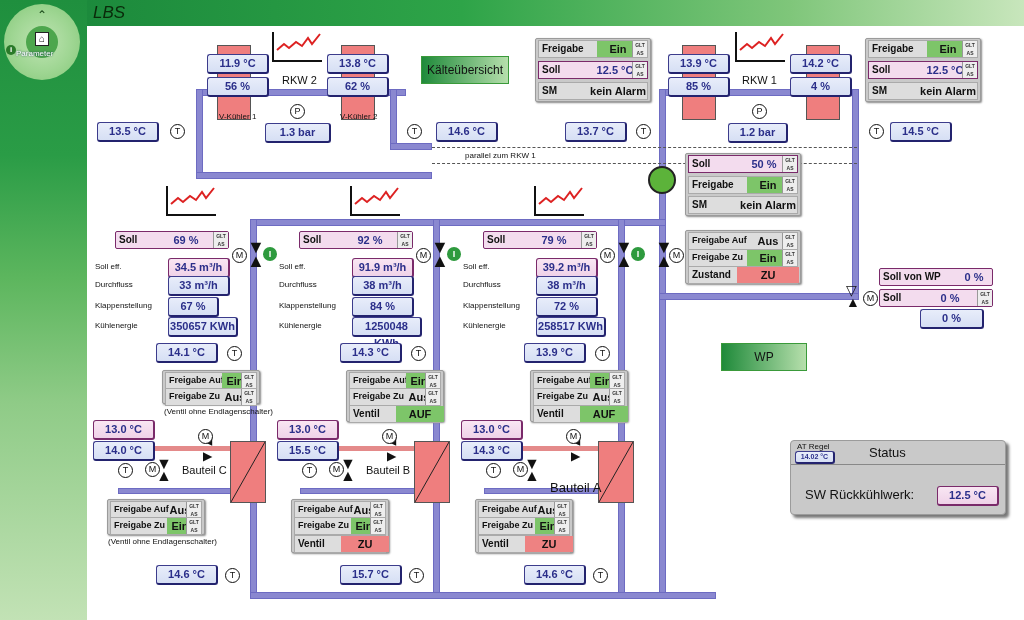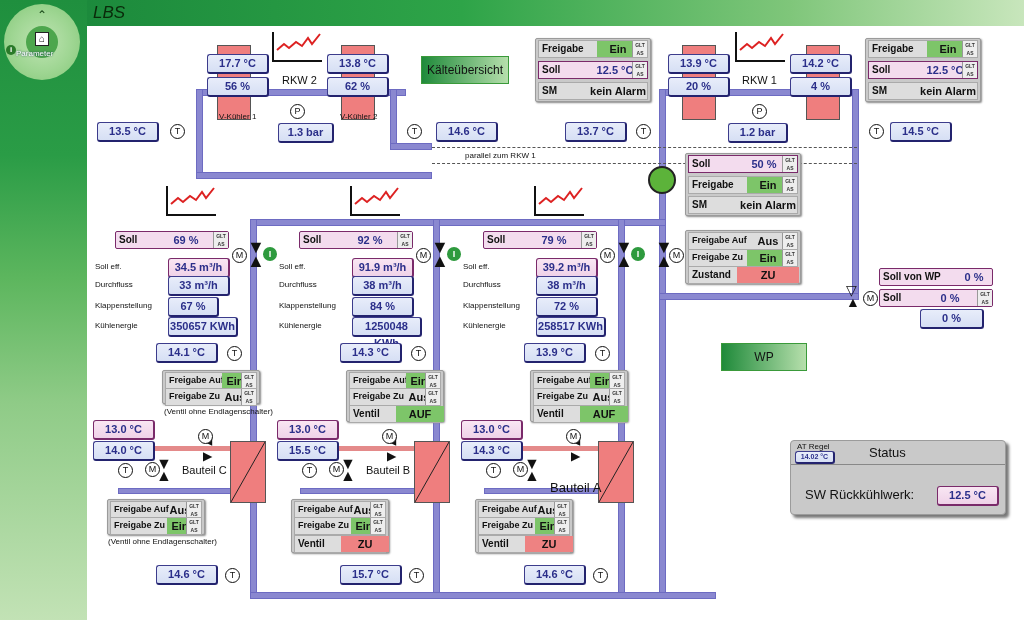--- a/index.html
+++ b/index.html
@@ -81,29 +81,29 @@
 <div class="pipe-r" style="left:155px;top:446px;width:80px;height:5px"></div>
 <div class="pipe-r" style="left:338px;top:446px;width:80px;height:5px"></div>
 <div class="pipe-r" style="left:521px;top:446px;width:80px;height:5px"></div>
 
 <div class="dash" style="left:432px;top:147px;width:425px"></div>
 <div class="dash" style="left:432px;top:163px;width:425px"></div>
 <span class="lbl" style="left:465px;top:151px;font-size:8px">parallel zum RKW 1</span>
 
 <div class="hx" style="left:217px;top:45px;width:34px;height:75px"></div>
 <div class="hx" style="left:341px;top:45px;width:34px;height:75px"></div>
-<div class="val" style="left:207px;top:54px;width:62px">17.7 °C</div>
+<div class="val" style="left:207px;top:54px;width:62px">11.9 °C</div>
 <div class="val" style="left:207px;top:77px;width:62px">56 %</div>
 <div class="val" style="left:327px;top:54px;width:62px">13.8 °C</div>
 <div class="val" style="left:327px;top:77px;width:62px">62 %</div>
 <span class="lbl" style="left:282px;top:74px;font-size:11px">RKW 2</span>
 <span class="lbl" style="left:219px;top:112px;font-size:8px">V-Kühler 1</span>
 <span class="lbl" style="left:340px;top:112px;font-size:8px">V-Kühler 2</span>
 <div class="sensor" style="left:290px;top:104px">P</div>
-<div class="val" style="left:278px;top:123px;width:56px">1.3 bar</div>
+<div class="val" style="left:265px;top:123px;width:66px">1.3 bar</div>
 <div class="val" style="left:97px;top:122px;width:62px">13.5 °C</div>
 <div class="sensor" style="left:170px;top:124px">T</div>
 <div class="sensor" style="left:407px;top:124px">T</div>
 <div class="val" style="left:436px;top:122px;width:62px">14.6 °C</div>
 <div class="trend" style="left:272px;top:32px">
     <svg width="48" height="28">
       <path d="M3 18 L10 12 L15 16 L22 10 L28 14 L34 6 L38 12 L46 2" stroke="#d22" stroke-width="2" fill="none"></path>
     </svg>
   </div>
 <div class="gbtn" style="left:421px;top:56px;width:88px">Kälteübersicht</div>
@@ -121,21 +121,21 @@
     </div>
   <div class="row" style="top:43px">
       <span class="k">SM</span>
       <span class="v" style="left:48px;width:62px">kein Alarm</span>
     </div>
 </div>
 
 <div class="hx" style="left:682px;top:45px;width:34px;height:75px"></div>
 <div class="hx" style="left:806px;top:45px;width:34px;height:75px"></div>
 <div class="val" style="left:668px;top:54px;width:62px">13.9 °C</div>
-<div class="val" style="left:668px;top:77px;width:62px">20 %</div>
+<div class="val" style="left:668px;top:77px;width:62px">85 %</div>
 <div class="val" style="left:790px;top:54px;width:62px">14.2 °C</div>
 <div class="val" style="left:790px;top:77px;width:62px">4 %</div>
 <span class="lbl" style="left:742px;top:74px;font-size:11px">RKW 1</span>
 <div class="sensor" style="left:752px;top:104px">P</div>
 <div class="val" style="left:728px;top:123px;width:60px">1.2 bar</div>
 <div class="val" style="left:565px;top:122px;width:62px">13.7 °C</div>
 <div class="sensor" style="left:636px;top:124px">T</div>
 <div class="sensor" style="left:869px;top:124px">T</div>
 <div class="val" style="left:890px;top:122px;width:62px">14.5 °C</div>
 <div class="trend" style="left:735px;top:32px">

